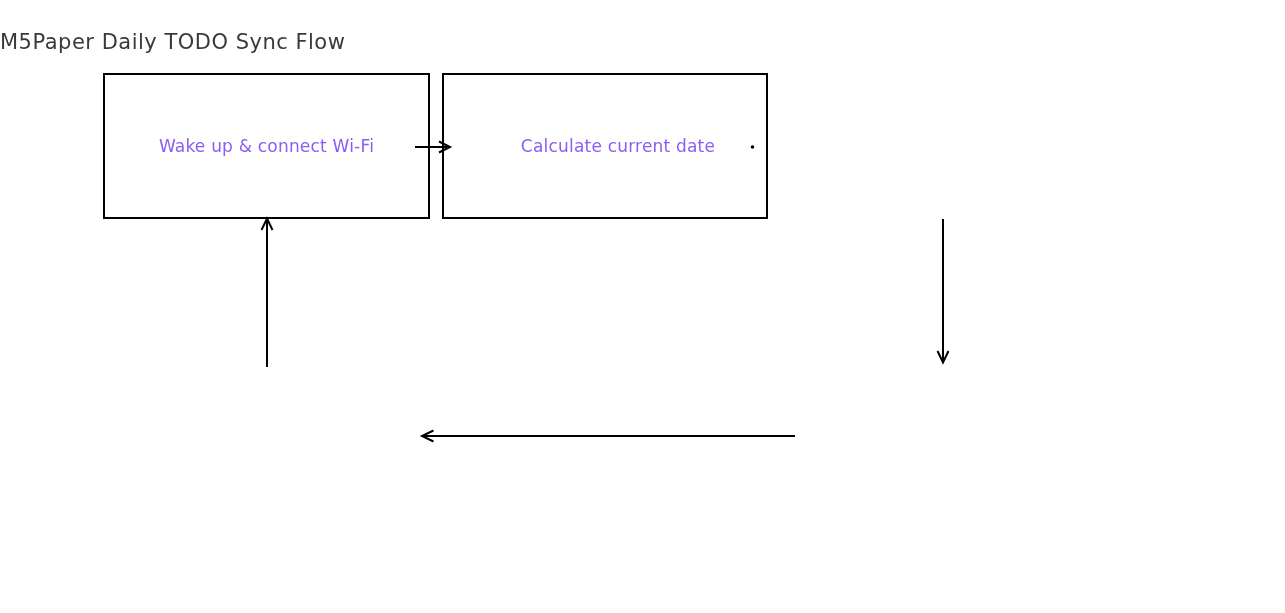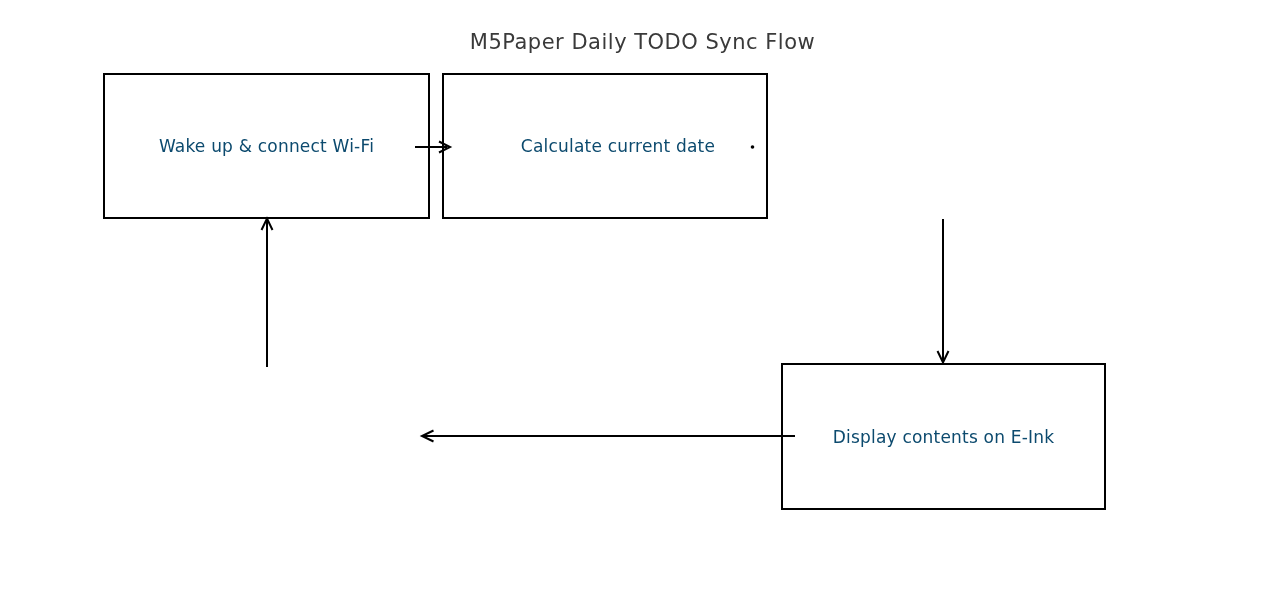--- a/index.html
+++ b/index.html
@@ -13,40 +13,40 @@
     width: 1285px;
     height: 613px;
     background: #ffffff;
     overflow: hidden;
   }
   .diagram-title {
     position: absolute;
     top: 30px;
     left: 0;
     width: 1285px;
-    text-align: center;
+    text-align: left;
     font-size: 21px;
     color: #3a3a3a;
     letter-spacing: 0.5px;
   }
   .node {
     position: absolute;
     box-sizing: border-box;
     border: 2px solid #000000;
     background: transparent;
     display: flex;
     align-items: center;
     justify-content: center;
   }
   .node-label {
     position: relative;
     z-index: 3;
     white-space: nowrap;
     font-size: 17px;
-    color: #0c4a6e;
+    color: #8b5cf6;
     letter-spacing: 0.2px;
   }
   .node-wake    { left: 103px; top: 73px;  width: 327px; height: 146px; }
   .node-date    { left: 442px; top: 73px;  width: 326px; height: 146px; padding-left: 26px; }
   .node-fetch   { left: 780px; top: 73px;  width: 327px; height: 146px; }
   .node-display { left: 781px; top: 363px; width: 325px; height: 147px; }
   .node-sleep   { left: 104px; top: 364px; width: 326px; height: 146px; }
   .arrow-layer {
     position: absolute;
     left: 0;
@@ -70,23 +70,20 @@
 
   <div class="node node-wake">
     <span class="node-label">Wake up &amp; connect Wi-Fi</span>
   </div>
 
   <div class="node node-date">
     <span class="node-label">Calculate current date</span>
   </div>
 
 
-  <div class="node node-display">
-    <span class="node-label">Display contents on E-Ink</span>
-  </div>
 
 
   <svg class="arrow-layer" width="1285" height="613" viewBox="0 0 1285 613">
 
     <g>
       <line x1="415" y1="147" x2="447" y2="147"></line>
       <polyline points="439,141.5 450,147 439,152.5"></polyline>
     </g>
 
     <circle cx="752.5" cy="147" r="1.8"></circle>

